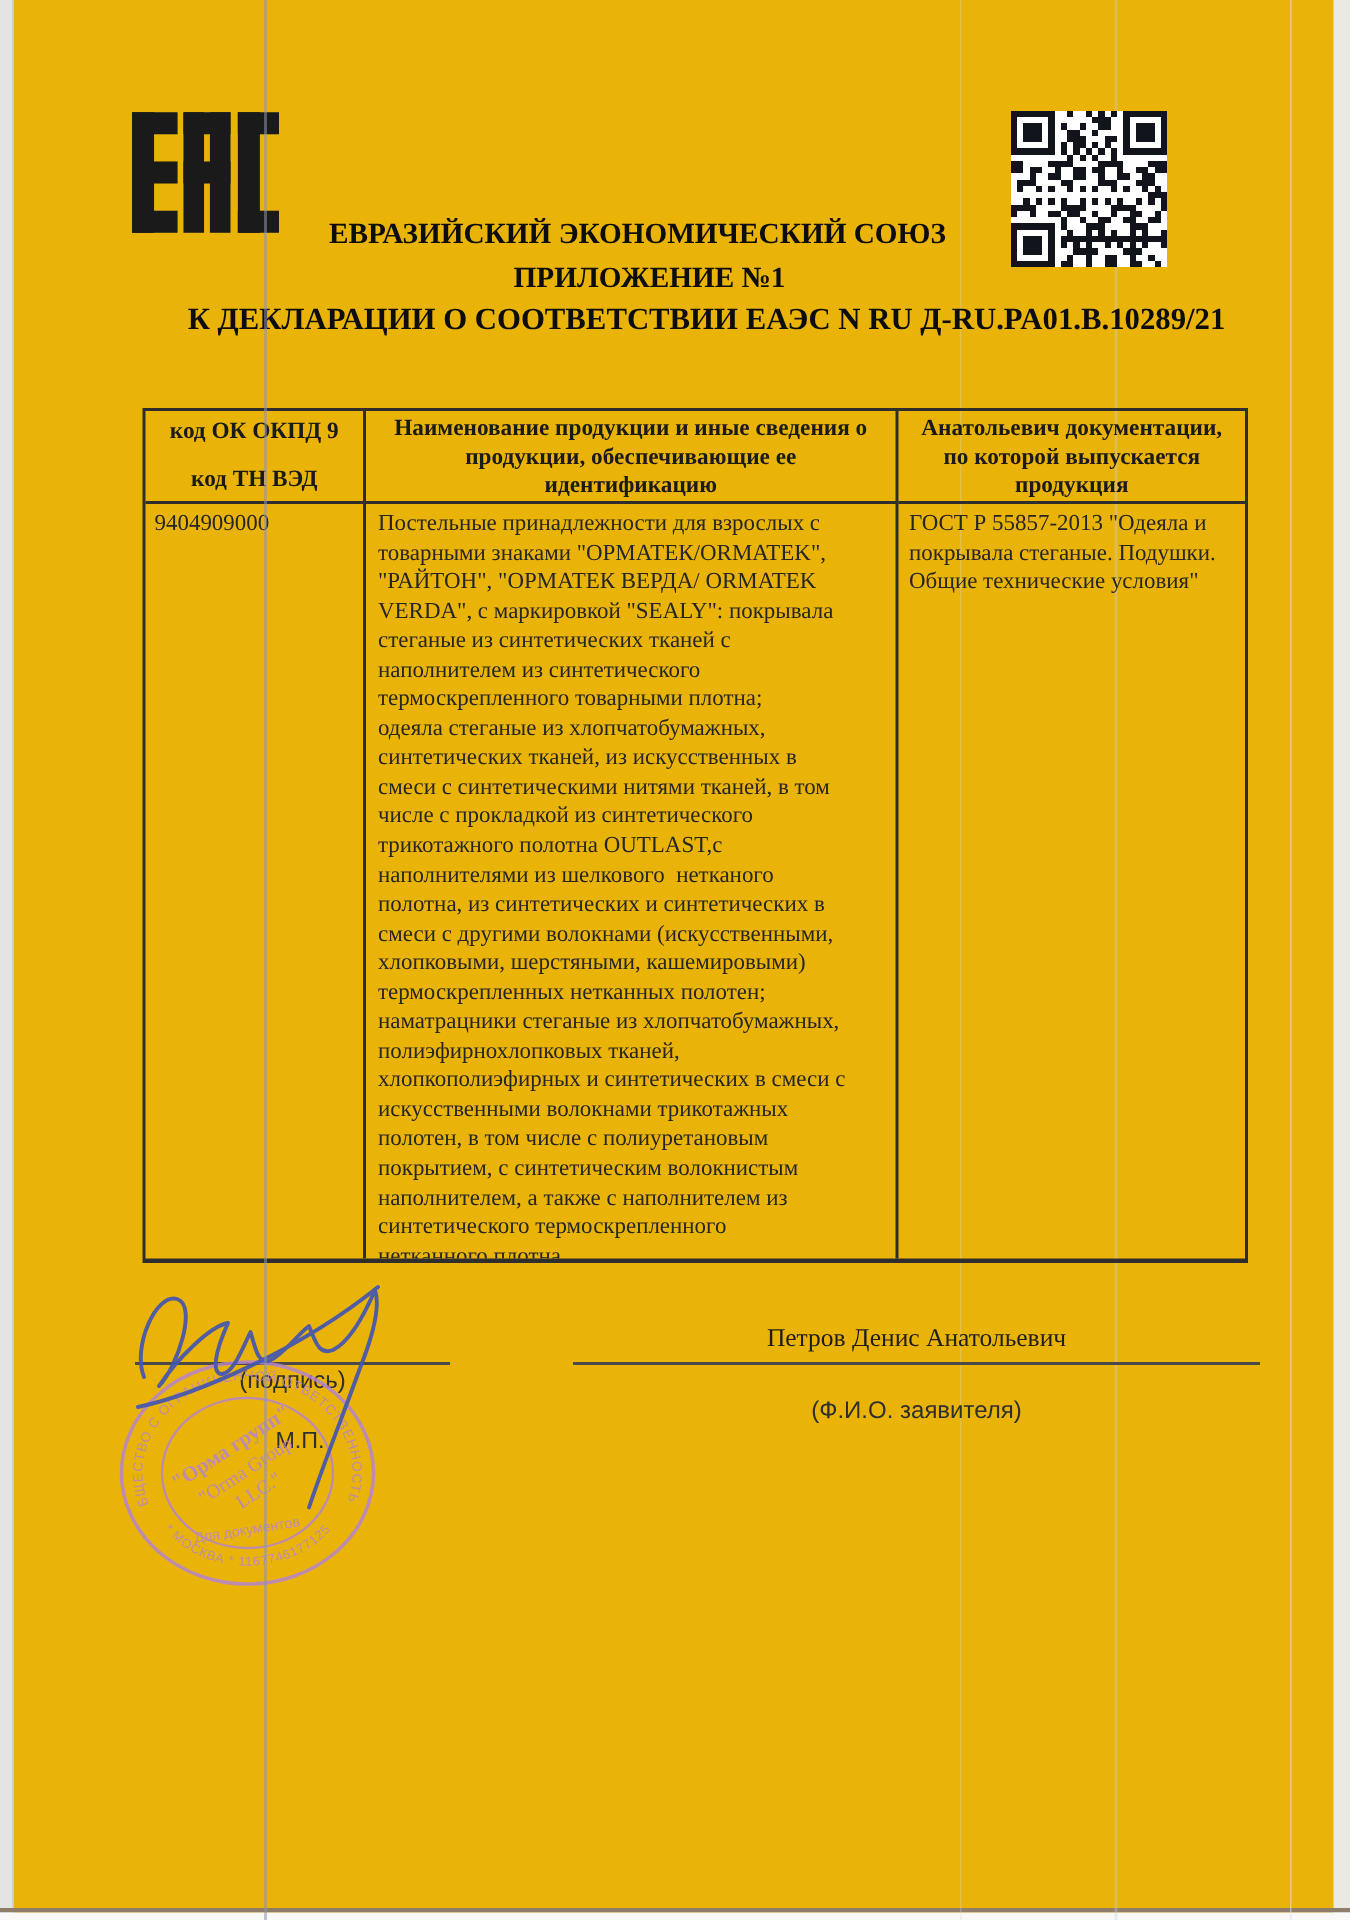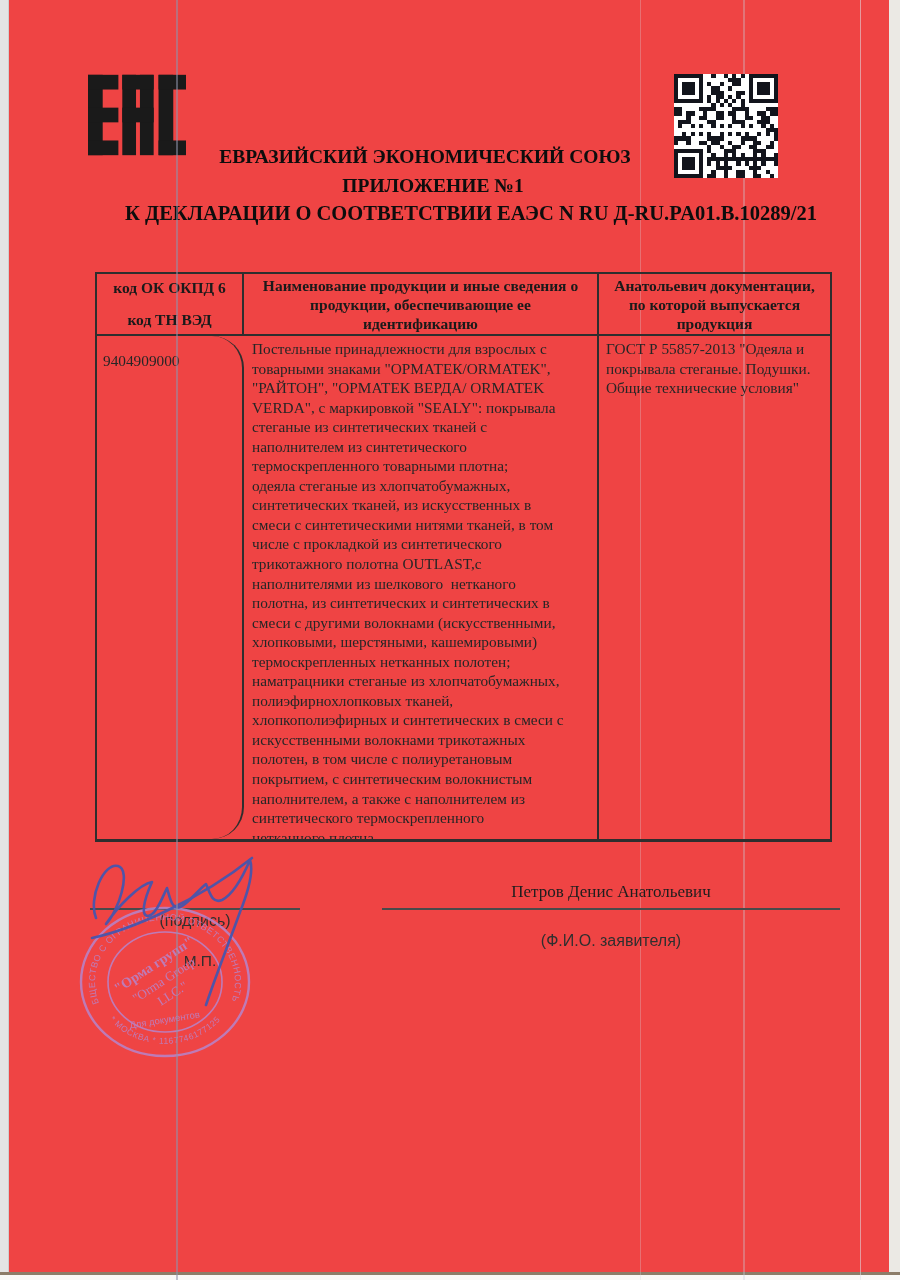--- a/index.html
+++ b/index.html
@@ -1,16 +1,16 @@
 <!DOCTYPE html>
 <html style="--stamp: #b685cc; --pen: #4356b0; --tborder: #2e2e2e;"><head>
 <meta charset="utf-8">
 <style>
   html,body{margin:0;padding:0;background:#ffffff;}
-  .page{position:relative;width:900px;height:1280px;background:#ef4444;overflow:hidden;
+  .page{position:relative;width:900px;height:1280px;background:#eab308;overflow:hidden;
         font-family:"Liberation Serif","DejaVu Serif",serif;color:#262626;}
   
   .edge-left{position:absolute;left:0;top:0;width:8px;height:1280px;background:#e4e4e4;border-right:1px solid #cfcfcf;}
   .edge-right{position:absolute;left:889px;top:0;width:11px;height:1280px;background:#ebe9e4;}
   .edge-bottom{position:absolute;left:0;top:1272px;width:900px;height:3px;background:#8d7d69;}
   .edge-bottom-pad{position:absolute;left:0;top:1275px;width:900px;height:5px;background:#faf9f7;}
   .fold-line{position:absolute;left:176px;top:0;width:2px;height:1280px;background:#8e93ab;opacity:.55;}
   .scanline-a{position:absolute;left:743px;top:0;width:2px;height:1280px;background:#c8cdd9;opacity:.35;}
   .scanline-b{position:absolute;left:860px;top:0;width:1px;height:1280px;background:#dfe1e8;opacity:.55;}
   .scanline-c{position:absolute;left:640px;top:0;width:1px;height:1280px;background:#d6d8de;opacity:.30;}
@@ -25,21 +25,21 @@
   .table{position:absolute;left:95px;top:272px;width:737px;height:570px;box-sizing:border-box;
          border:2px solid var(--tborder,#2e2e2e);border-bottom-width:3px;
          display:grid;grid-template-columns:147px 355px 1fr;grid-template-rows:62px 1fr;}
   .cell{box-sizing:border-box;overflow:hidden;}
   .cb{border-bottom:2px solid var(--tborder,#2e2e2e);}
   .cr{border-right:2px solid var(--tborder,#2e2e2e);}
   .head{font-weight:bold;font-size:15.5px;line-height:19px;text-align:center;color:#1a1a1a;padding:17px 2px;}
   .h1{display:flex;flex-direction:column;justify-content:space-between;padding:4px 2px 5px;}
   .h23{display:flex;flex-direction:column;justify-content:center;}
   .body-cell{font-size:15.3px;line-height:19.55px;color:#262626;}
-  .bc1{padding:15px 6px;border-radius:32px;}
+  .bc1{padding:3px 6px;}
   .bc2{padding:3px 4px 0 8px;}
   .bc3{padding:3px 4px 0 7px;}
   .lines div{white-space:pre;}
   
   .sigline{position:absolute;border-top:2px solid #4a4a4a;height:0;}
   .sl-left{left:90px;top:908px;width:210px;}
   .sl-right{left:382px;top:908px;width:458px;}
   .lbl{position:absolute;font-family:"Liberation Sans","DejaVu Sans",sans-serif;font-size:16px;color:#2f2f2f;text-align:center;}
   .lbl-sign{left:90px;top:912px;width:210px;}
   .lbl-fio{left:382px;top:912px;width:458px;margin-top:20px;}
@@ -290,21 +290,21 @@
         <rect x="23" y="24" width="1" height="1"></rect>
       </g>
   </svg>
 
   <div class="title t1">ЕВРАЗИЙСКИЙ ЭКОНОМИЧЕСКИЙ СОЮЗ</div>
   <div class="title t2">ПРИЛОЖЕНИЕ №1</div>
   <div class="title t3">К ДЕКЛАРАЦИИ О СООТВЕТСТВИИ ЕАЭС N RU Д-RU.PA01.B.10289/21</div>
 
   <div class="table">
     <div class="cell cb cr head h1 lines">
-        <div>код ОК ОКПД 6</div>
+        <div>код ОК ОКПД 9</div>
         <div>код ТН ВЭД</div>
       </div>
     <div class="cell cb cr head h23 lines">
         <div>Наименование продукции и иные сведения о</div>
         <div>продукции, обеспечивающие ее</div>
         <div>идентификацию</div>
       </div>
     <div class="cell cb head h23 lines">
         <div>Анатольевич документации,</div>
         <div>по которой выпускается</div>

